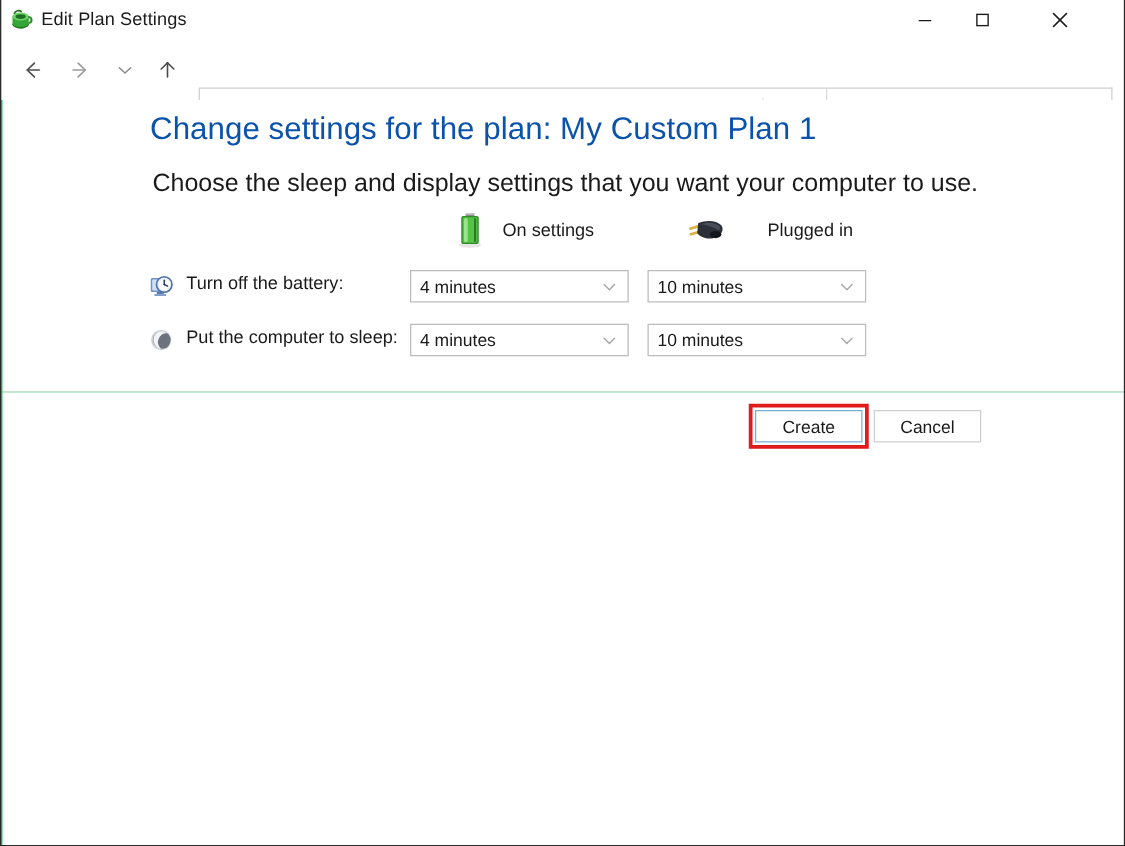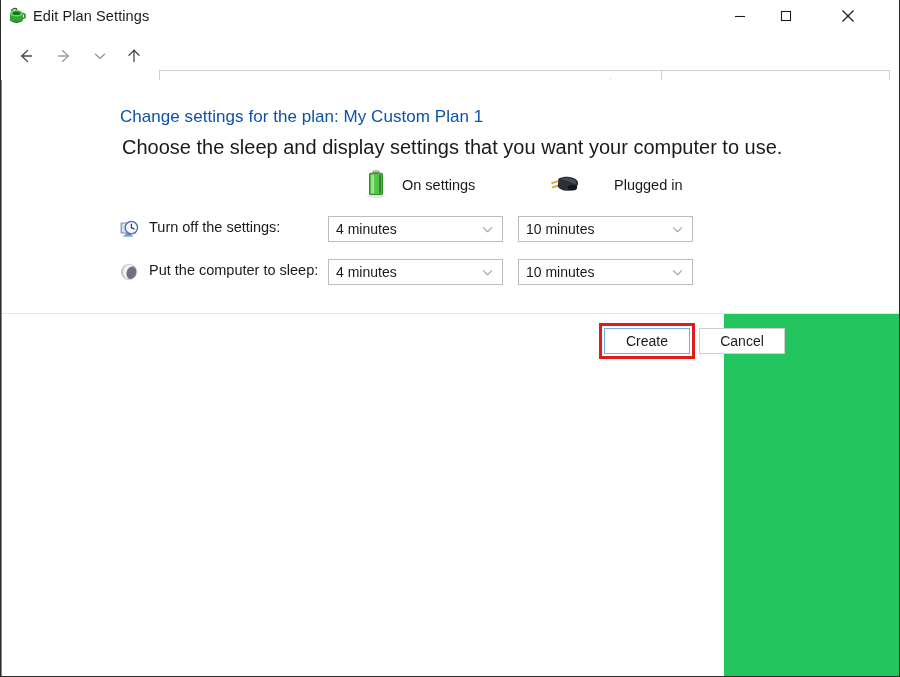--- a/index.html
+++ b/index.html
@@ -178,22 +178,22 @@
   
   .content {
     position: absolute;
     left: 1px; top: 80px;
     width: 898px;
     height: 233px;
     background: #ffffff;
   }
   .page-title {
     position: absolute;
-    left: 118px; top: 27px;
-    font-size: 17px;
+    left: 118px; top: 9px;
+    font-size: 25px;
     color: #0b52ab;
     white-space: nowrap;
     letter-spacing: 0.05px;
   }
   .page-subtitle {
     position: absolute;
     left: 120px; top: 56px;
     font-size: 20px;
     color: #1a1a1a;
     white-space: nowrap;
@@ -265,21 +265,21 @@
   
   .separator {
     position: absolute;
     left: 1px; top: 313px;
     width: 898px; height: 1px;
     background: #e6e6e6;
   }
   .footer {
     position: absolute;
     left: 1px; top: 314px;
-    width: 722px; height: 362px;
+    width: 898px; height: 362px;
     background: #ffffff;
   }
   .btn {
     position: absolute;
     box-sizing: border-box;
     height: 26px;
     width: 86px;
     top: 14px;
     background: #ffffff;
     border: 1px solid #cfcfcf;
@@ -452,21 +452,21 @@
           <rect x="1.6" y="3.4" width="15" height="11.2" rx="1.2" fill="#6f93c9"></rect>
           <rect x="2.8" y="4.5" width="12.6" height="8.9" rx="0.6" fill="#cfe0f5"></rect>
           <rect x="6.4" y="14.6" width="5.6" height="1.9" fill="#5b7db0"></rect>
           <rect x="4.4" y="16.2" width="9.6" height="1.5" rx="0.7" fill="#7e9fd0"></rect>
           <circle cx="12.4" cy="8.6" r="6.2" fill="#e9eef6" stroke="#4a6da3" stroke-width="1.3"></circle>
           <circle cx="12.4" cy="8.6" r="4.6" fill="#f8fafd"></circle>
           <line x1="12.4" y1="8.6" x2="12.4" y2="5.2" stroke="#2a3d5c" stroke-width="1.2" stroke-linecap="round"></line>
           <line x1="12.4" y1="8.6" x2="15" y2="9.9" stroke="#2a3d5c" stroke-width="1.2" stroke-linecap="round"></line>
         </svg>
       </span>
-      <span class="row-label">Turn off the settings:</span>
+      <span class="row-label">Turn off the battery:</span>
 
       <div class="combo combo-battery">
         <span class="combo-value">4 minutes</span>
         <span class="combo-arrow">
           <svg width="13" height="13" viewBox="0 0 14 14">
             <path d="M2.5 5 L7 9.4 L11.5 5" fill="none" stroke="#a6a6a6" stroke-width="1.2" stroke-linecap="round" stroke-linejoin="round"></path>
           </svg>
         </span>
       </div>
 

